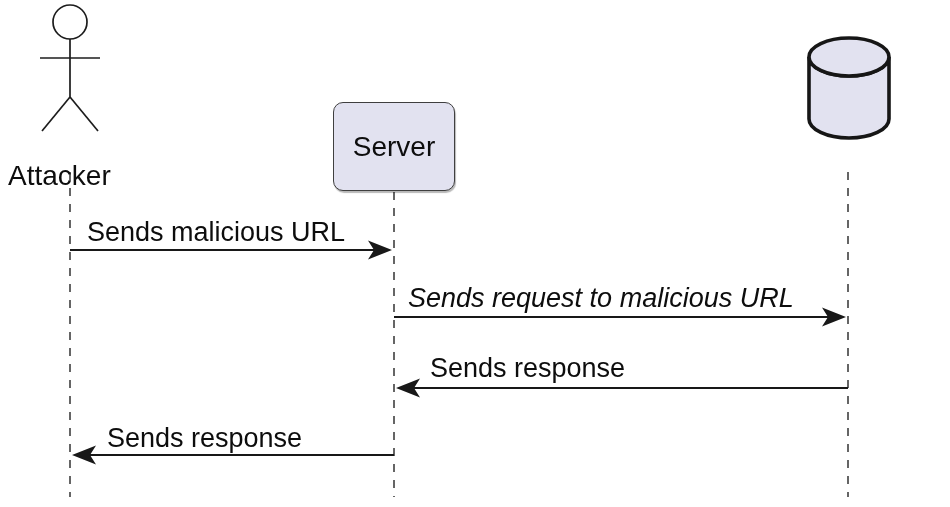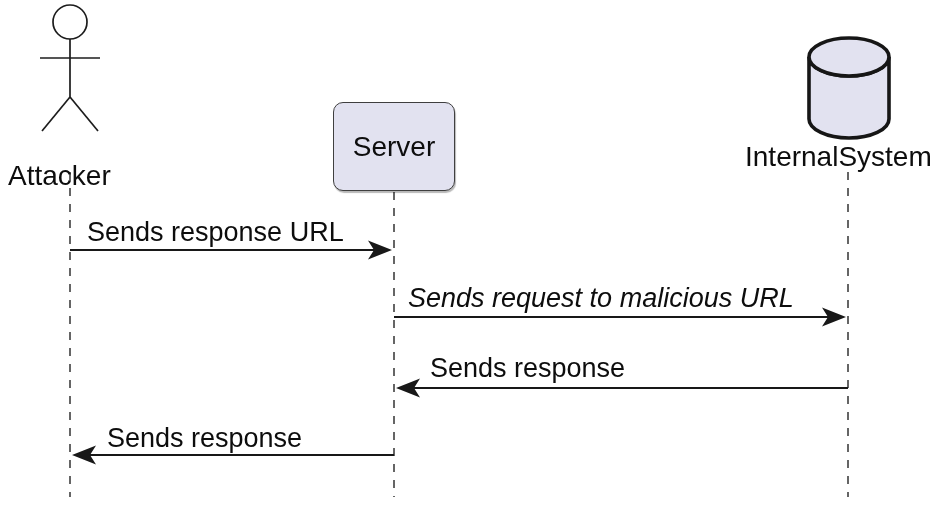--- a/index.html
+++ b/index.html
@@ -70,23 +70,22 @@
       <polygon class="msg-head" points="72,455 96,445.5 90,455 96,464.5"></polygon>
     </g>
   </svg>
 
   <div class="label participant-label" style="left:8px;top:143px;margin-top:19px;">Attacker</div>
 
   <div id="server-box">
     <span>Server</span>
   </div>
 
-  <div class="label participant-label" style="left:745px;top:143px;">InternalSystem</div>
 
-  <div class="label message-label" style="left:87px;top:218px;">Sends response URL</div>
+  <div class="label message-label" style="left:87px;top:218px;">Sends malicious URL</div>
 
   <div class="label message-label" style="left:408px;top:284px;font-style:italic;">Sends request to malicious URL</div>
 
   <div class="label message-label" style="left:430px;top:354px;">Sends response</div>
 
   <div class="label message-label" style="left:107px;top:424px;">Sends response</div>
 
 </div>
 
 </body></html>

